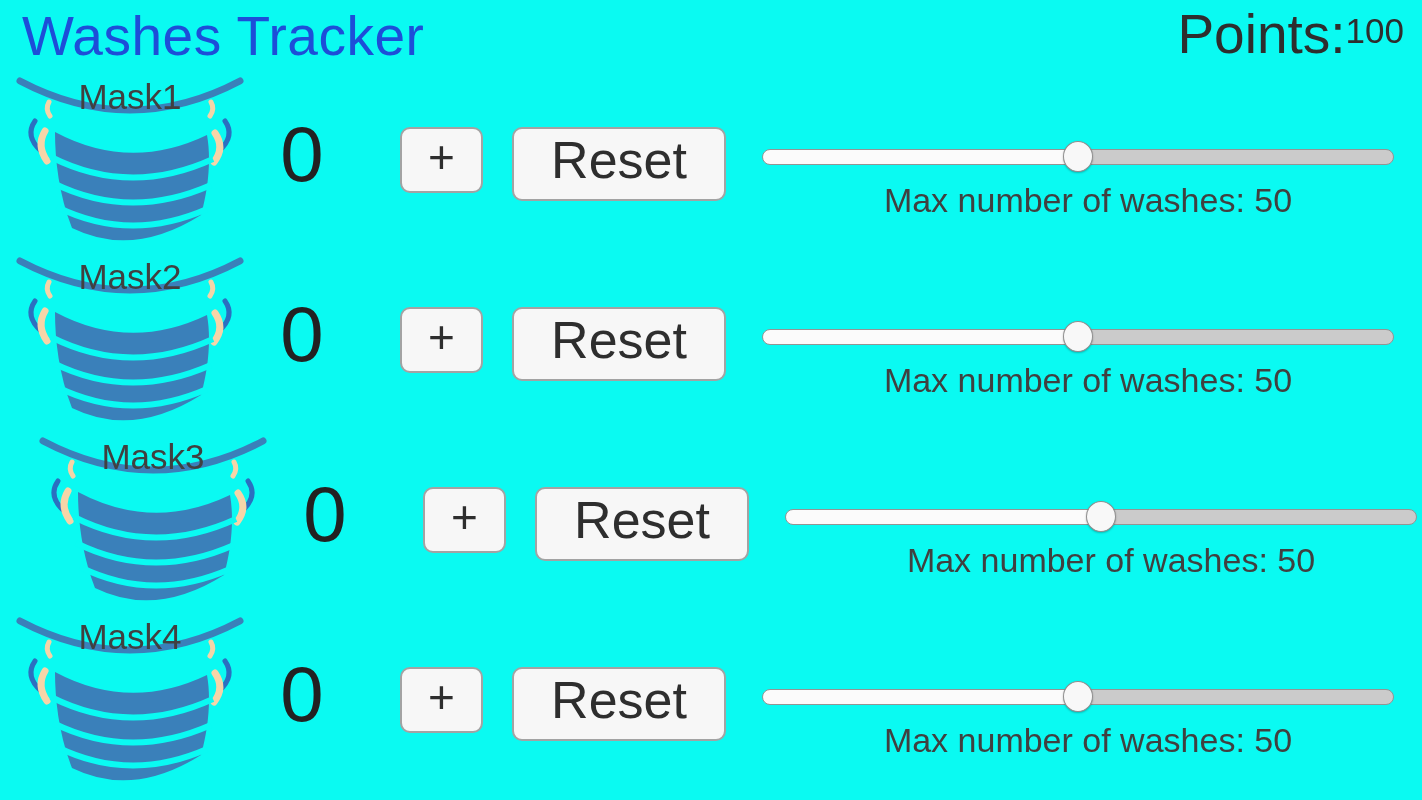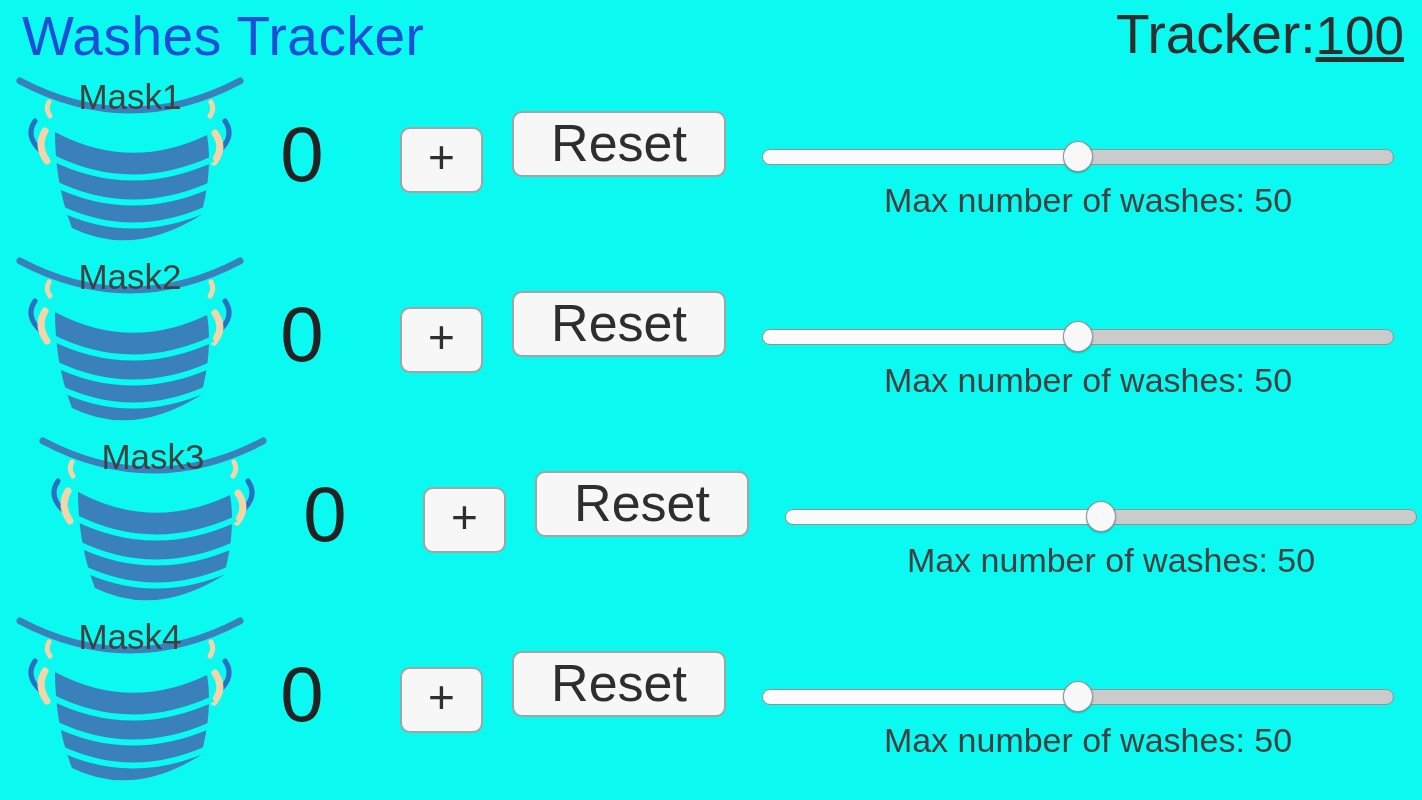--- a/index.html
+++ b/index.html
@@ -15,21 +15,21 @@
   .title {
     position:absolute; left:22px; top:4px;
     font-size:55px; color:#1d4ed8;
     letter-spacing:0.5px;
   }
   .points {
     position:absolute; right:18px; top:2px;
     display:flex; align-items:flex-start;
   }
   .points .plabel { font-size:55px; }
-  .points .pvalue { font-size:53px; margin-top:3px;text-decoration:underline; }
+  .points .pvalue { font-size:35px; margin-top:9px; }
 
   
   .row { position:absolute; left:0; width:1422px; height:180px; }
   .row0 { top:75px; }
   .row1 { top:255px; }
   .row2 { top:435px;margin-left:23px; }
   .row3 { top:615px; }
 
   .mask-wrap { position:absolute; left:15px; top:0; width:230px; height:172px; }
   .mask-wrap svg { position:absolute; left:0; top:0; }
@@ -47,21 +47,21 @@
   button {
     position:absolute;
     background:#f7f7f7;
     border:2px solid #a3a3a3;
     border-radius:10px;
     color:#2e2e2e;
     font-family:"Liberation Sans", sans-serif;
     cursor:pointer;
   }
   .plus-btn  { left:400px; top:52px; width:83px;  height:66px; font-size:46px; padding-bottom:6px; }
-  .reset-btn { left:512px; top:36px; width:214px; height:66px; font-size:52px; padding-bottom:8px; }
+  .reset-btn { left:512px; top:52px; width:214px; height:74px; font-size:52px; padding-bottom:8px; }
 
   
   .slider { position:absolute; left:762px; top:66px; width:632px; height:31px; }
   .slider-track {
     position:absolute; left:0; top:8px; width:632px; height:16px;
     border:1px solid #949494; border-radius:9px;
   }
   .slider-thumb {
     position:absolute; top:0px; width:30px; height:31px;
     background:#f8f8f8; border:1px solid #8f8f8f; border-radius:50%;
@@ -94,21 +94,21 @@
 
       <path d="M36,82 Q115,122 198,84" fill="none" stroke="#0AFAF2" stroke-width="6"></path>
       <path d="M38,108 Q115,146 196,110" fill="none" stroke="#0AFAF2" stroke-width="6"></path>
       <path d="M42,132 Q115,168 192,134" fill="none" stroke="#0AFAF2" stroke-width="6"></path>
     </g>
   </defs>
 </svg>
 
 <div class="title">Washes Tracker</div>
 <div class="points">
-  <span class="plabel">Tracker:</span>
+  <span class="plabel">Points:</span>
     <span class="pvalue">100</span>
 </div>
 
 <div class="row row0">
   <div class="mask-wrap">
     <svg width="230" height="172" viewBox="0 0 230 172">
         <use href="#mask-shape"></use>
       </svg>
     <div class="mask-name">Mask1</div>
   </div>

